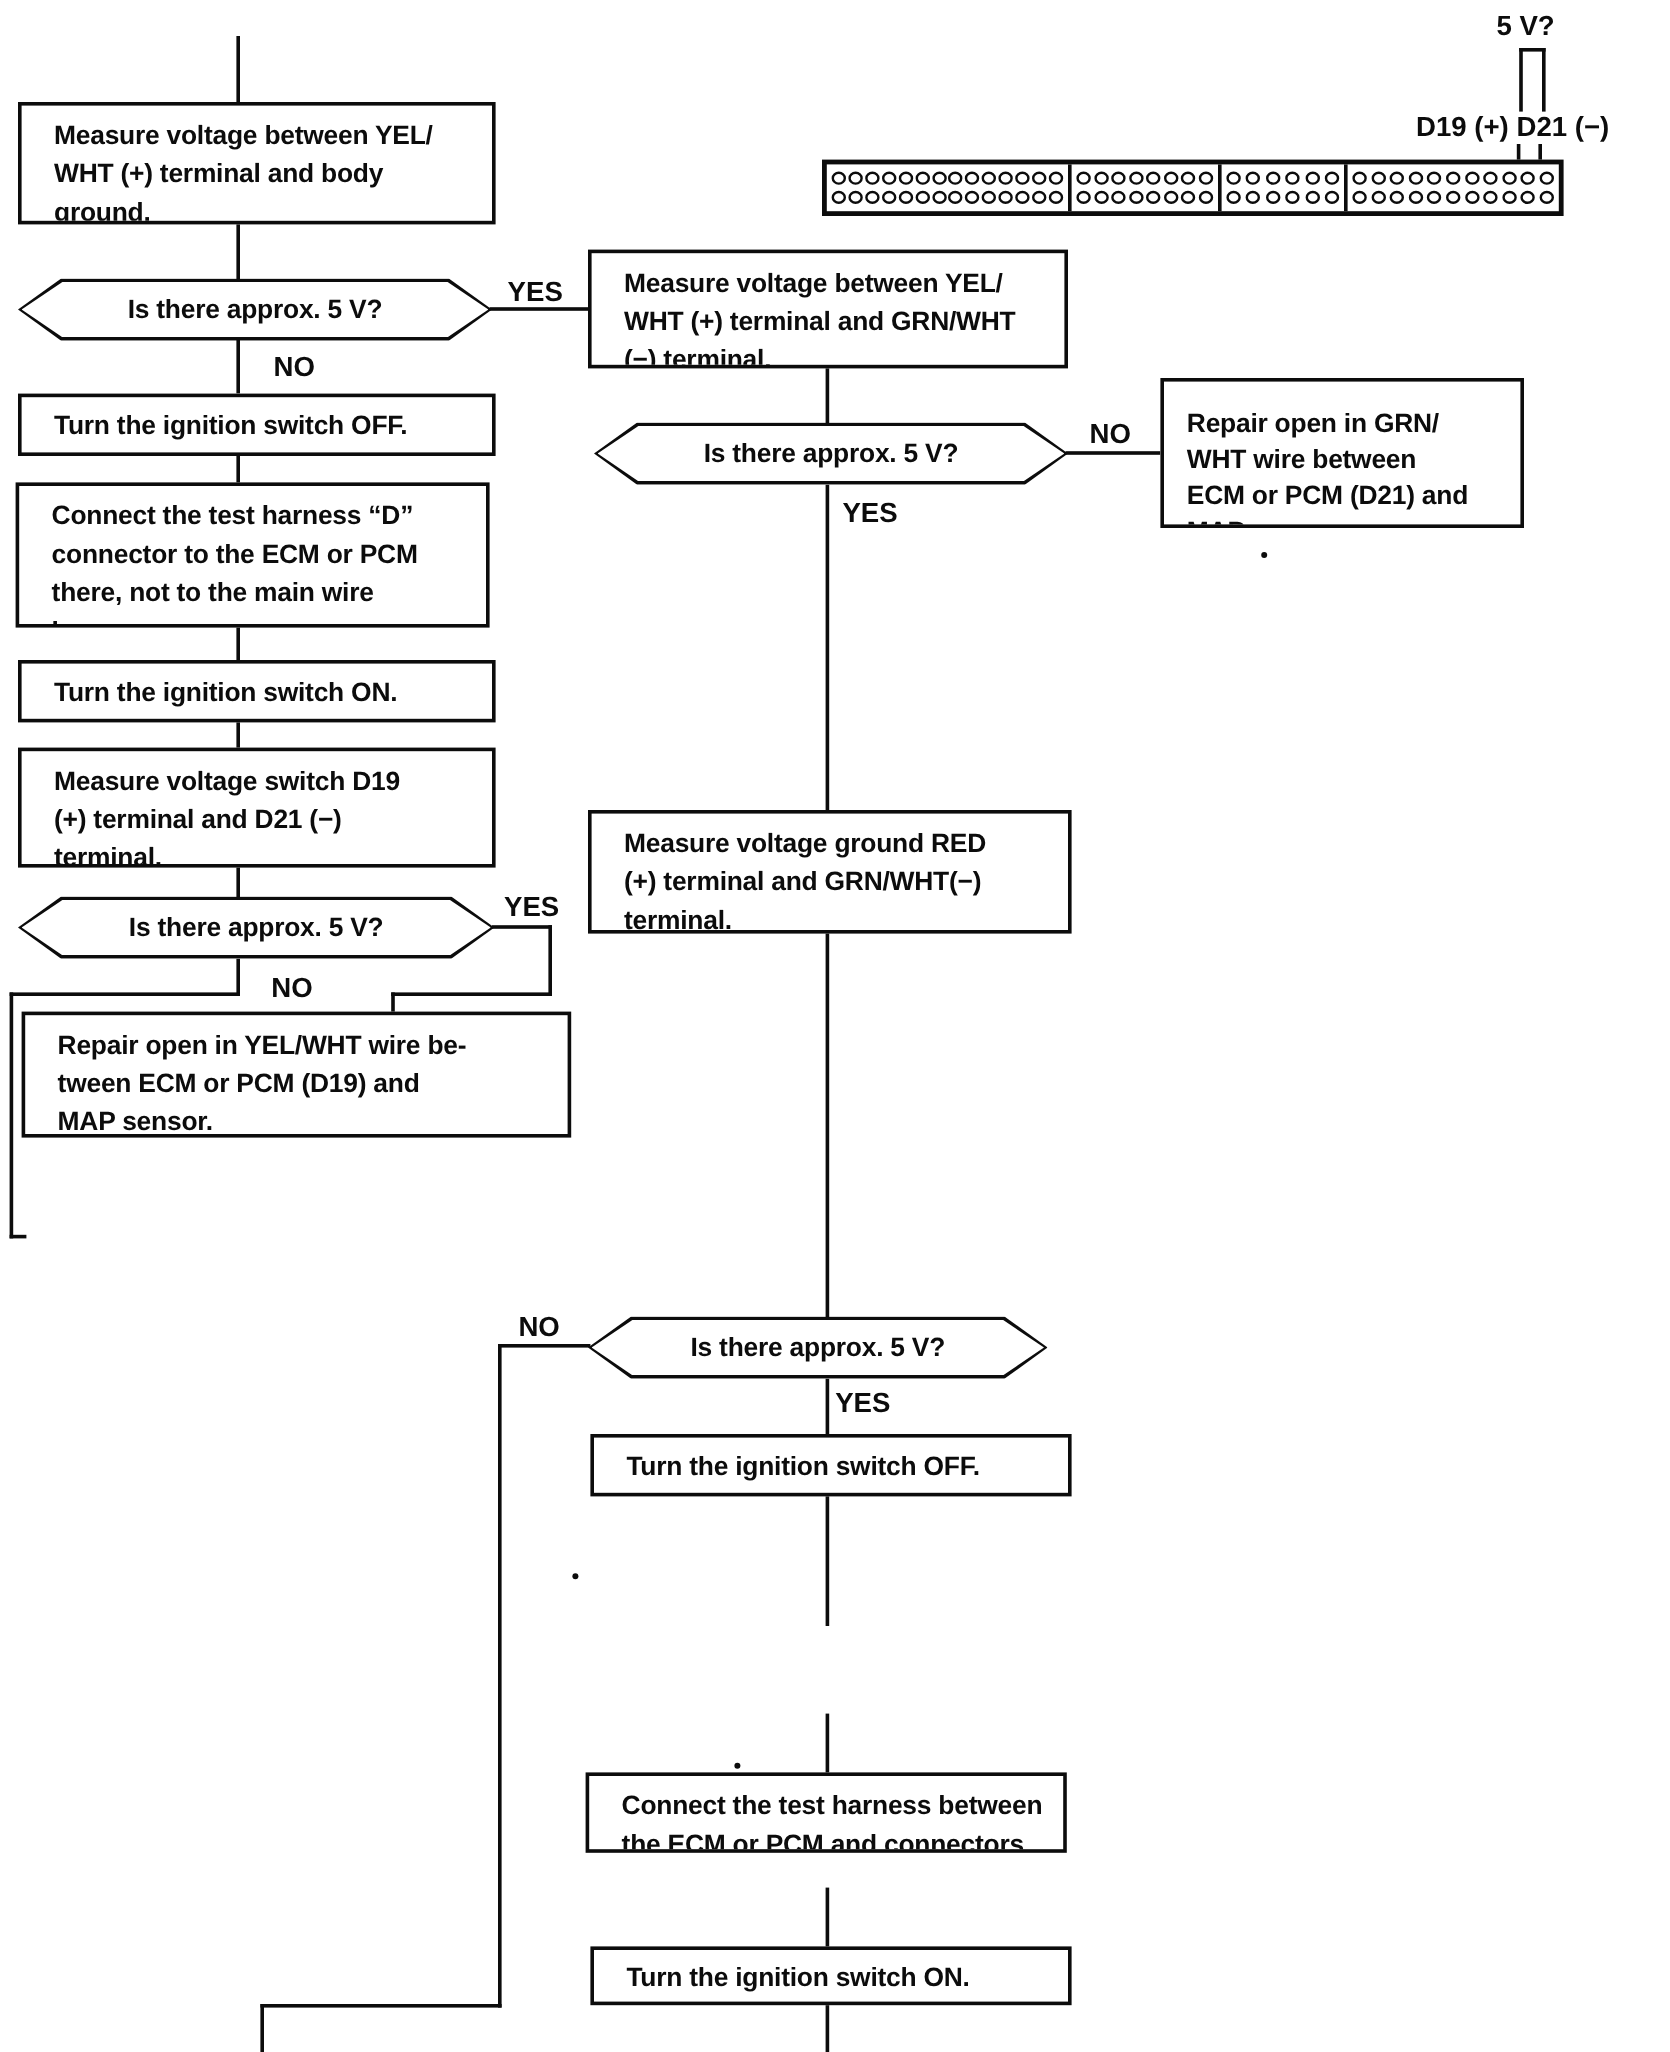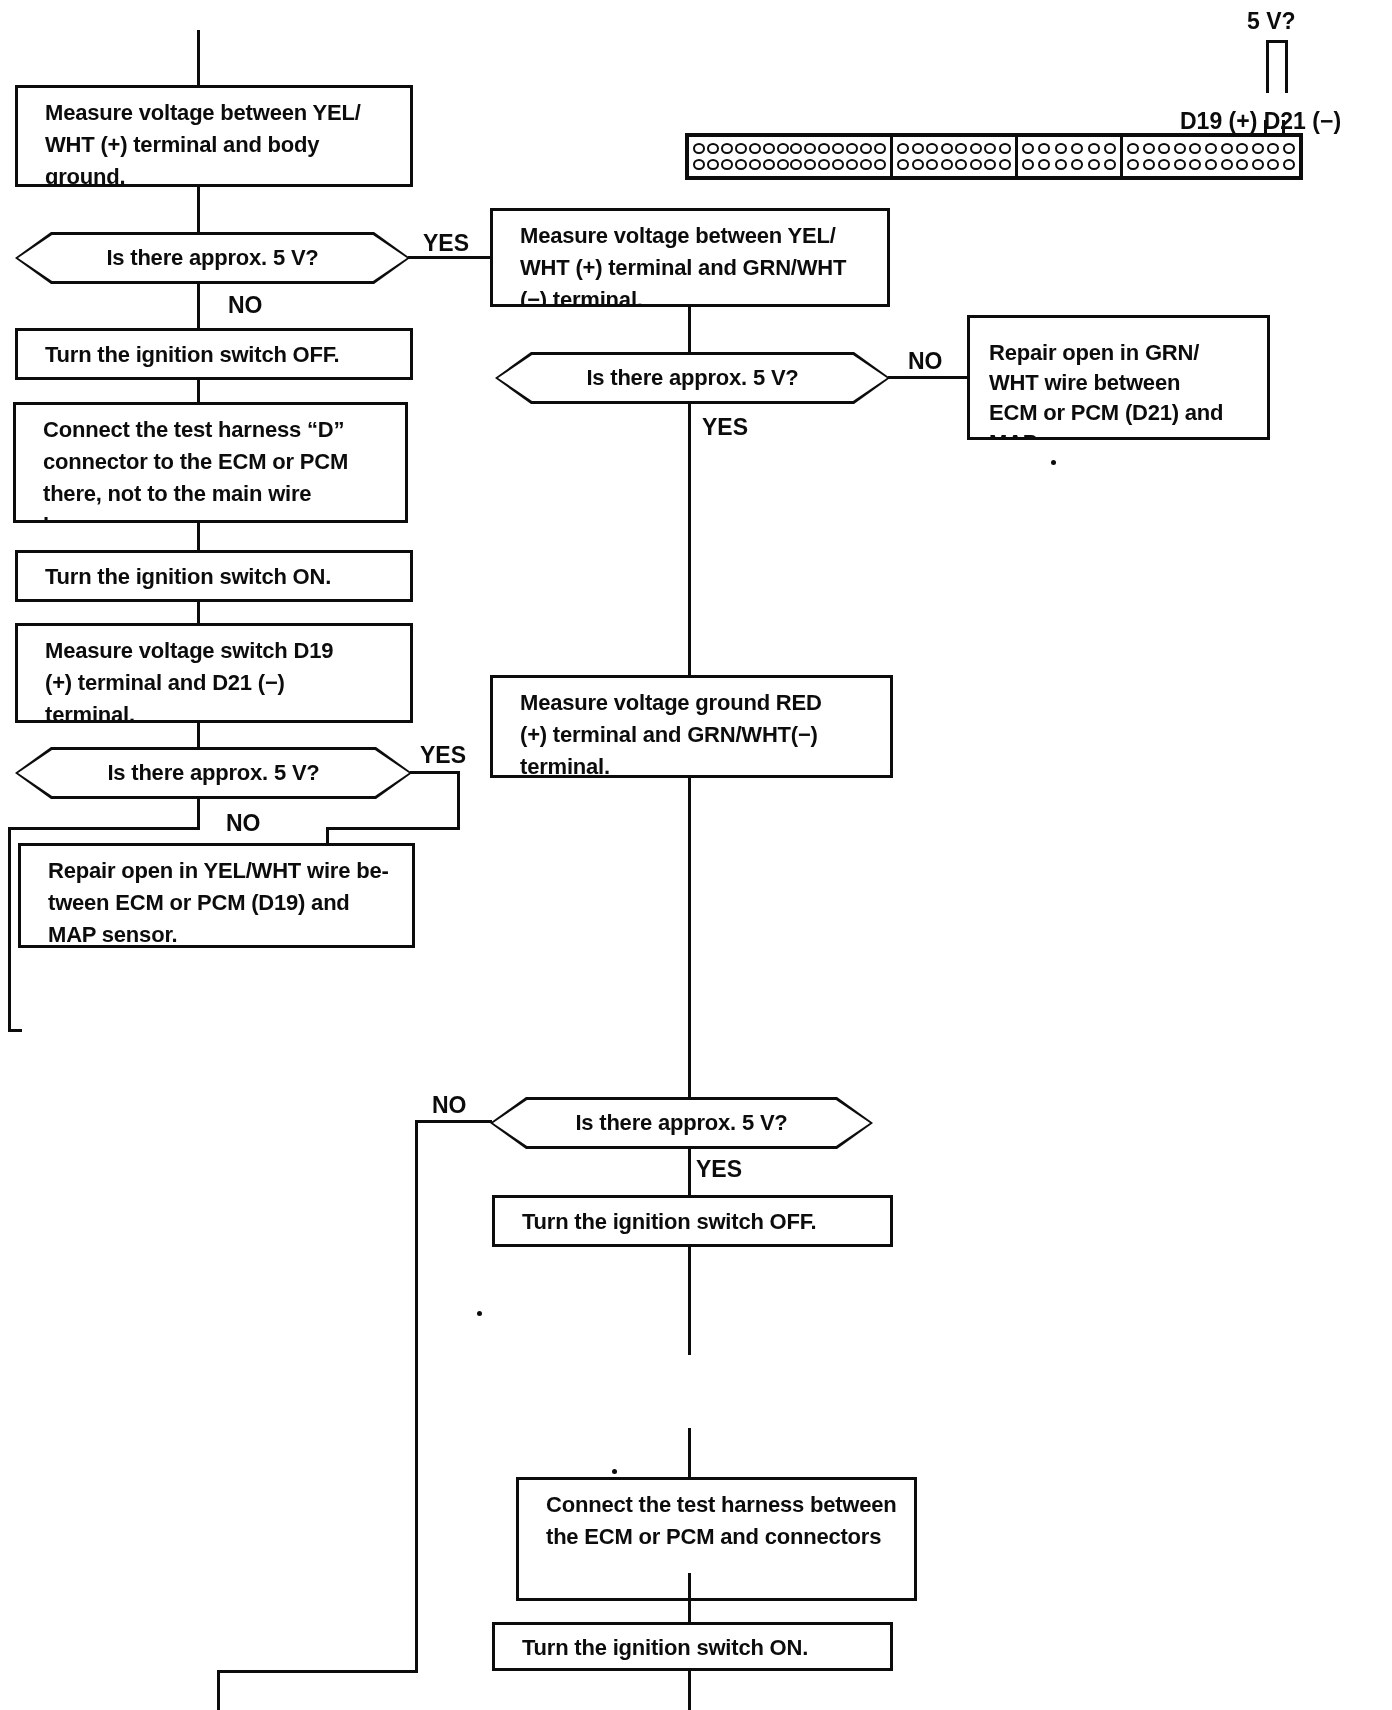--- a/index.html
+++ b/index.html
@@ -34,21 +34,21 @@
 </style>
 </head>
 <body>
 
 <div id="canvas">
 
   <div class="lbl" style="left:1247px; top:8px;text-align:center;">5 V?</div>
   <div class="hline" style="left:1266px; top:40px; width:22px;"></div>
   <div class="vline" style="left:1266px; top:40px; height:53px;"></div>
   <div class="vline" style="left:1285px; top:40px; height:53px;"></div>
-  <div class="lbl" style="left:1180px; top:108px;">D19 (+) D21 (−)</div>
+  <div class="lbl" style="left:1180px; top:92px;">D19 (+) D21 (−)</div>
   <div class="vline" style="left:1264px; top:120px; height:14px;"></div>
   <div class="vline" style="left:1282px; top:120px; height:14px;"></div>
 
   <div class="connector">
     <div class="conn-section" style="width:204px;">
         <div class="pin-row">
           <span class="pin"></span>
           <span class="pin"></span>
           <span class="pin"></span>
           <span class="pin"></span>
@@ -197,21 +197,21 @@
   <div class="vline" style="left:457px; top:771px; height:59px;"></div>
   <div class="hline" style="left:326px; top:827px; width:134px;"></div>
   <div class="vline" style="left:326px; top:827px; height:18px;"></div>
 
   <div class="lbl" style="left:226px; top:810px;">NO</div>
   <div class="vline" style="left:197px; top:799px; height:31px;"></div>
   <div class="hline" style="left:8px; top:827px; width:192px;"></div>
   <div class="vline" style="left:8px; top:827px; height:205px;"></div>
   <div class="hline" style="left:8px; top:1029px; width:14px;"></div>
 
-  <div class="box" style="left:18px; top:843px; width:397px; height:105px;">Repair open in YEL/WHT wire be-
+  <div class="box" style="left:18px; top:843px; width:458px; height:105px;">Repair open in YEL/WHT wire be-
 tween ECM or PCM (D19) and
 MAP sensor.</div>
 
 
   <div class="box" style="left:490px; top:208px; width:400px; height:99px;">Measure voltage between YEL/
 WHT (+) terminal and GRN/WHT
 (−) terminal.</div>
 
   <div class="vline" style="left:688px; top:307px; height:47px;"></div>
 
@@ -249,21 +249,21 @@
   <div class="lbl" style="left:696px; top:1156px;">YES</div>
   <div class="vline" style="left:688px; top:1149px; height:48px;"></div>
 
   <div class="box" style="left:492px; top:1195px; width:401px; height:52px; padding-top:8px;">Turn the ignition switch OFF.</div>
 
   <div class="vline" style="left:688px; top:1247px; height:108px;"></div>
 
 
   <div class="vline" style="left:688px; top:1428px; height:51px;"></div>
 
-  <div class="box" style="left:516px; top:1477px; width:401px; height:124px;">Connect the test harness between
+  <div class="box" style="left:488px; top:1477px; width:401px; height:67px;">Connect the test harness between
 the ECM or PCM and connectors</div>
 
   <div class="vline" style="left:688px; top:1573px; height:51px;"></div>
 
   <div class="box" style="left:492px; top:1622px; width:401px; height:49px; padding-top:7px;">Turn the ignition switch ON.</div>
 
   <div class="vline" style="left:688px; top:1671px; height:39px;"></div>
 
   <div class="dot" style="left:1051px; top:460px;"></div>
   <div class="dot" style="left:477px; top:1311px;"></div>

